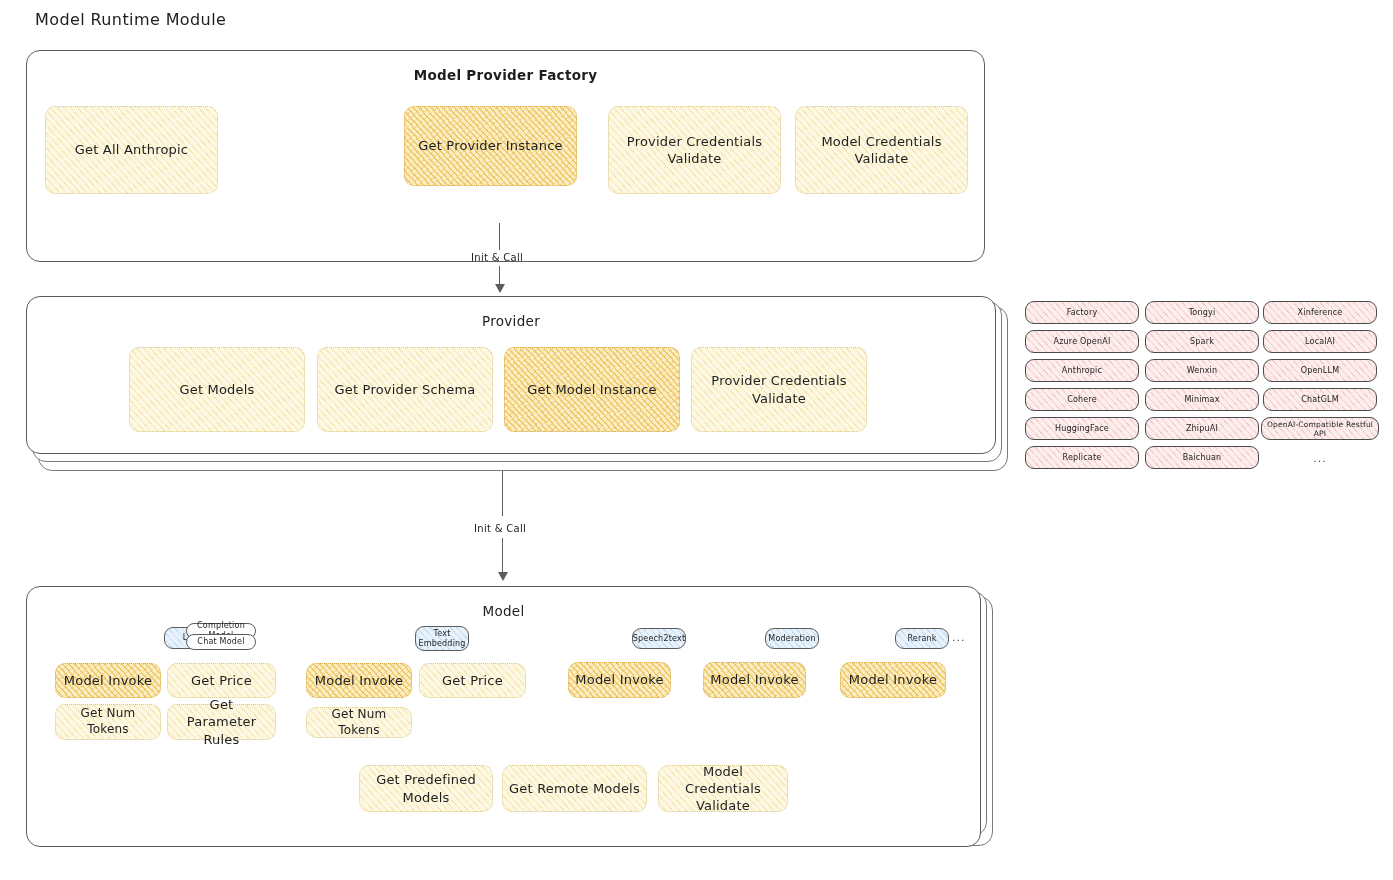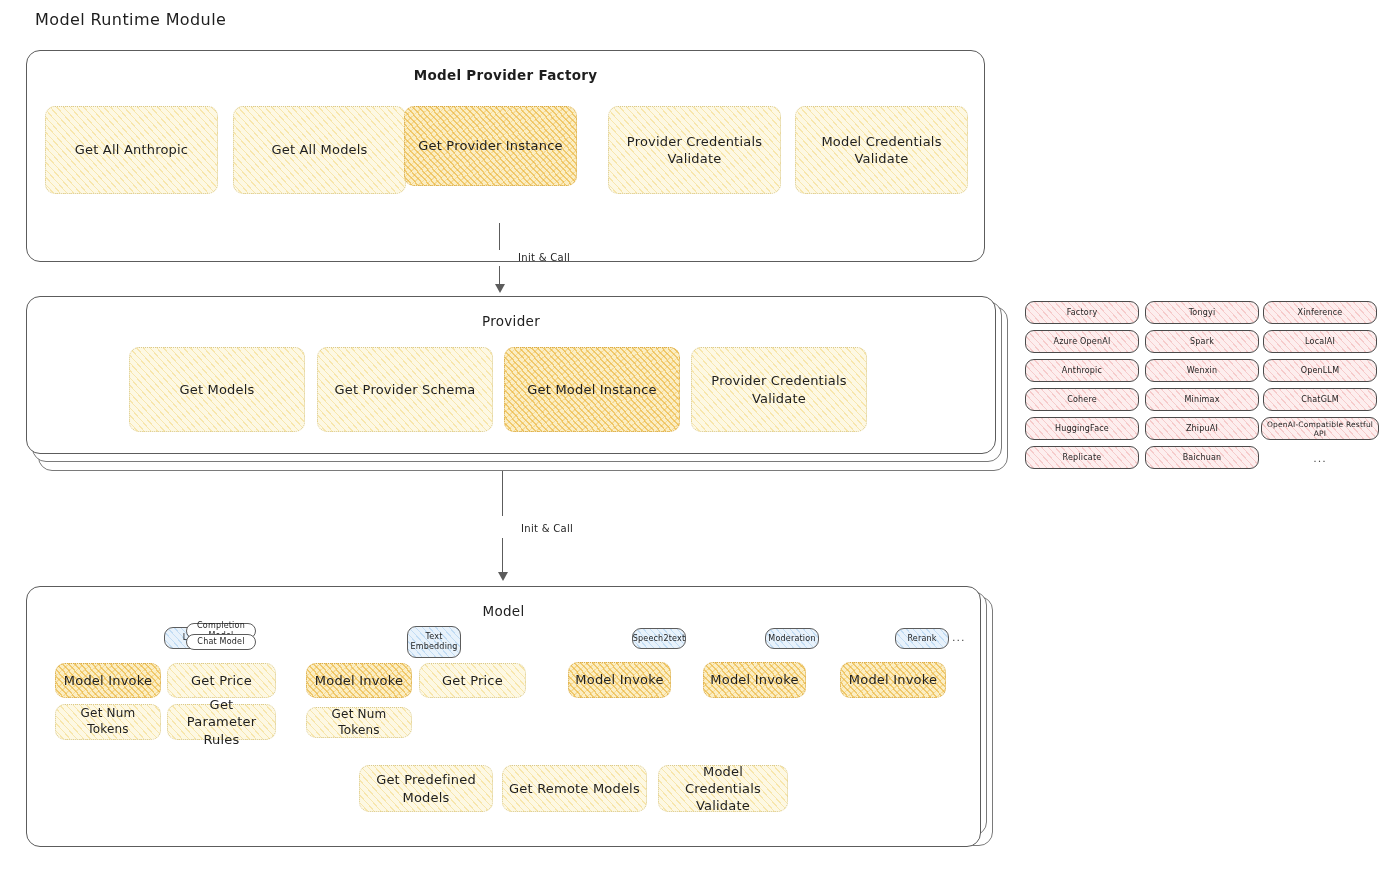--- a/index.html
+++ b/index.html
@@ -103,38 +103,37 @@
     position: absolute; width: 1.4px; background: #5c5c5c;
   }
   .arrow-head {
     position: absolute; width: 0; height: 0;
     border-left: 5px solid transparent;
     border-right: 5px solid transparent;
     border-top: 9px solid #5c5c5c;
   }
   .arrow-label {
     position: absolute; font-size: 10px; color: #1e1e1e;
-    letter-spacing: .3px; white-space: nowrap; margin-left: 47px;
+    letter-spacing: .3px; white-space: nowrap;
   }
   .model-ellipsis {
     position: absolute; font-size: 11px; color: #4b4b4b; letter-spacing: 1px;
   }
 </style>
 </head>
 <body>
 
 <div id="stage">
 
   <div class="page-title">Model Runtime Module</div>
 
   <div class="panel" style="left:26px; top:50px; width:959px; height:212px;font-weight:bold;">
     <div class="panel-heading">Model Provider Factory</div>
   </div>
   <div class="cell light" style="left:45px; top:106px; width:173px; height:88px;">Get All Anthropic</div>
-  <div class="cell light" style="left:233px; top:106px; width:173px; height:88px;">Get All Models</div>
   <div class="cell dark" style="left:404px; top:106px; width:173px; height:80px;">Get Provider Instance</div>
   <div class="cell light" style="left:608px; top:106px; width:173px; height:88px;">Provider Credentials Validate</div>
   <div class="cell light" style="left:795px; top:106px; width:173px; height:88px;">Model Credentials Validate</div>
 
   <div class="arrow-line" style="left:499px; top:223px; height:27px;"></div>
   <div class="arrow-label" style="left:471px; top:252px;">Init &amp; Call</div>
   <div class="arrow-line" style="left:499px; top:266px; height:20px;"></div>
   <div class="arrow-head" style="left:495px; top:284px;"></div>
 
   <div class="panel-stack-layer" style="left:38px; top:306px; width:970px; height:165px;"></div>
@@ -180,21 +179,21 @@
   </div>
 
   <div class="tag blue" style="left:128px; top:627px; width:54px; height:22px; z-index:2;">LLM</div>
   <div class="tag plain" style="left:186px; top:623px; width:70px; height:16px; z-index:2;">Completion Model</div>
   <div class="tag plain" style="left:186px; top:634px; width:70px; height:16px; z-index:2;">Chat Model</div>
   <div class="cell dark" style="left:55px; top:663px; width:106px; height:35px; z-index:2;">Model Invoke</div>
   <div class="cell light" style="left:167px; top:663px; width:109px; height:35px; z-index:2;">Get Price</div>
   <div class="cell light" style="left:55px; top:704px; width:106px; height:36px; z-index:2; font-size:12px;">Get Num Tokens</div>
   <div class="cell light" style="left:167px; top:704px; width:109px; height:36px; z-index:2;">Get Parameter Rules</div>
 
-  <div class="tag blue" style="left:371px; top:626px; width:54px; height:32px; z-index:2;">Text Embedding</div>
+  <div class="tag blue" style="left:379px; top:626px; width:54px; height:25px; z-index:2;">Text Embedding</div>
   <div class="cell dark" style="left:306px; top:663px; width:106px; height:35px; z-index:2;">Model Invoke</div>
   <div class="cell light" style="left:419px; top:663px; width:107px; height:35px; z-index:2;">Get Price</div>
   <div class="cell light" style="left:306px; top:707px; width:106px; height:31px; z-index:2; font-size:12px;">Get Num Tokens</div>
 
   <div class="tag blue" style="left:596px; top:628px; width:54px; height:21px; z-index:2;">Speech2text</div>
   <div class="cell dark" style="left:568px; top:662px; width:103px; height:36px; z-index:2;">Model Invoke</div>
 
   <div class="tag blue" style="left:729px; top:628px; width:54px; height:21px; z-index:2;">Moderation</div>
   <div class="cell dark" style="left:703px; top:662px; width:103px; height:36px; z-index:2;">Model Invoke</div>
 

